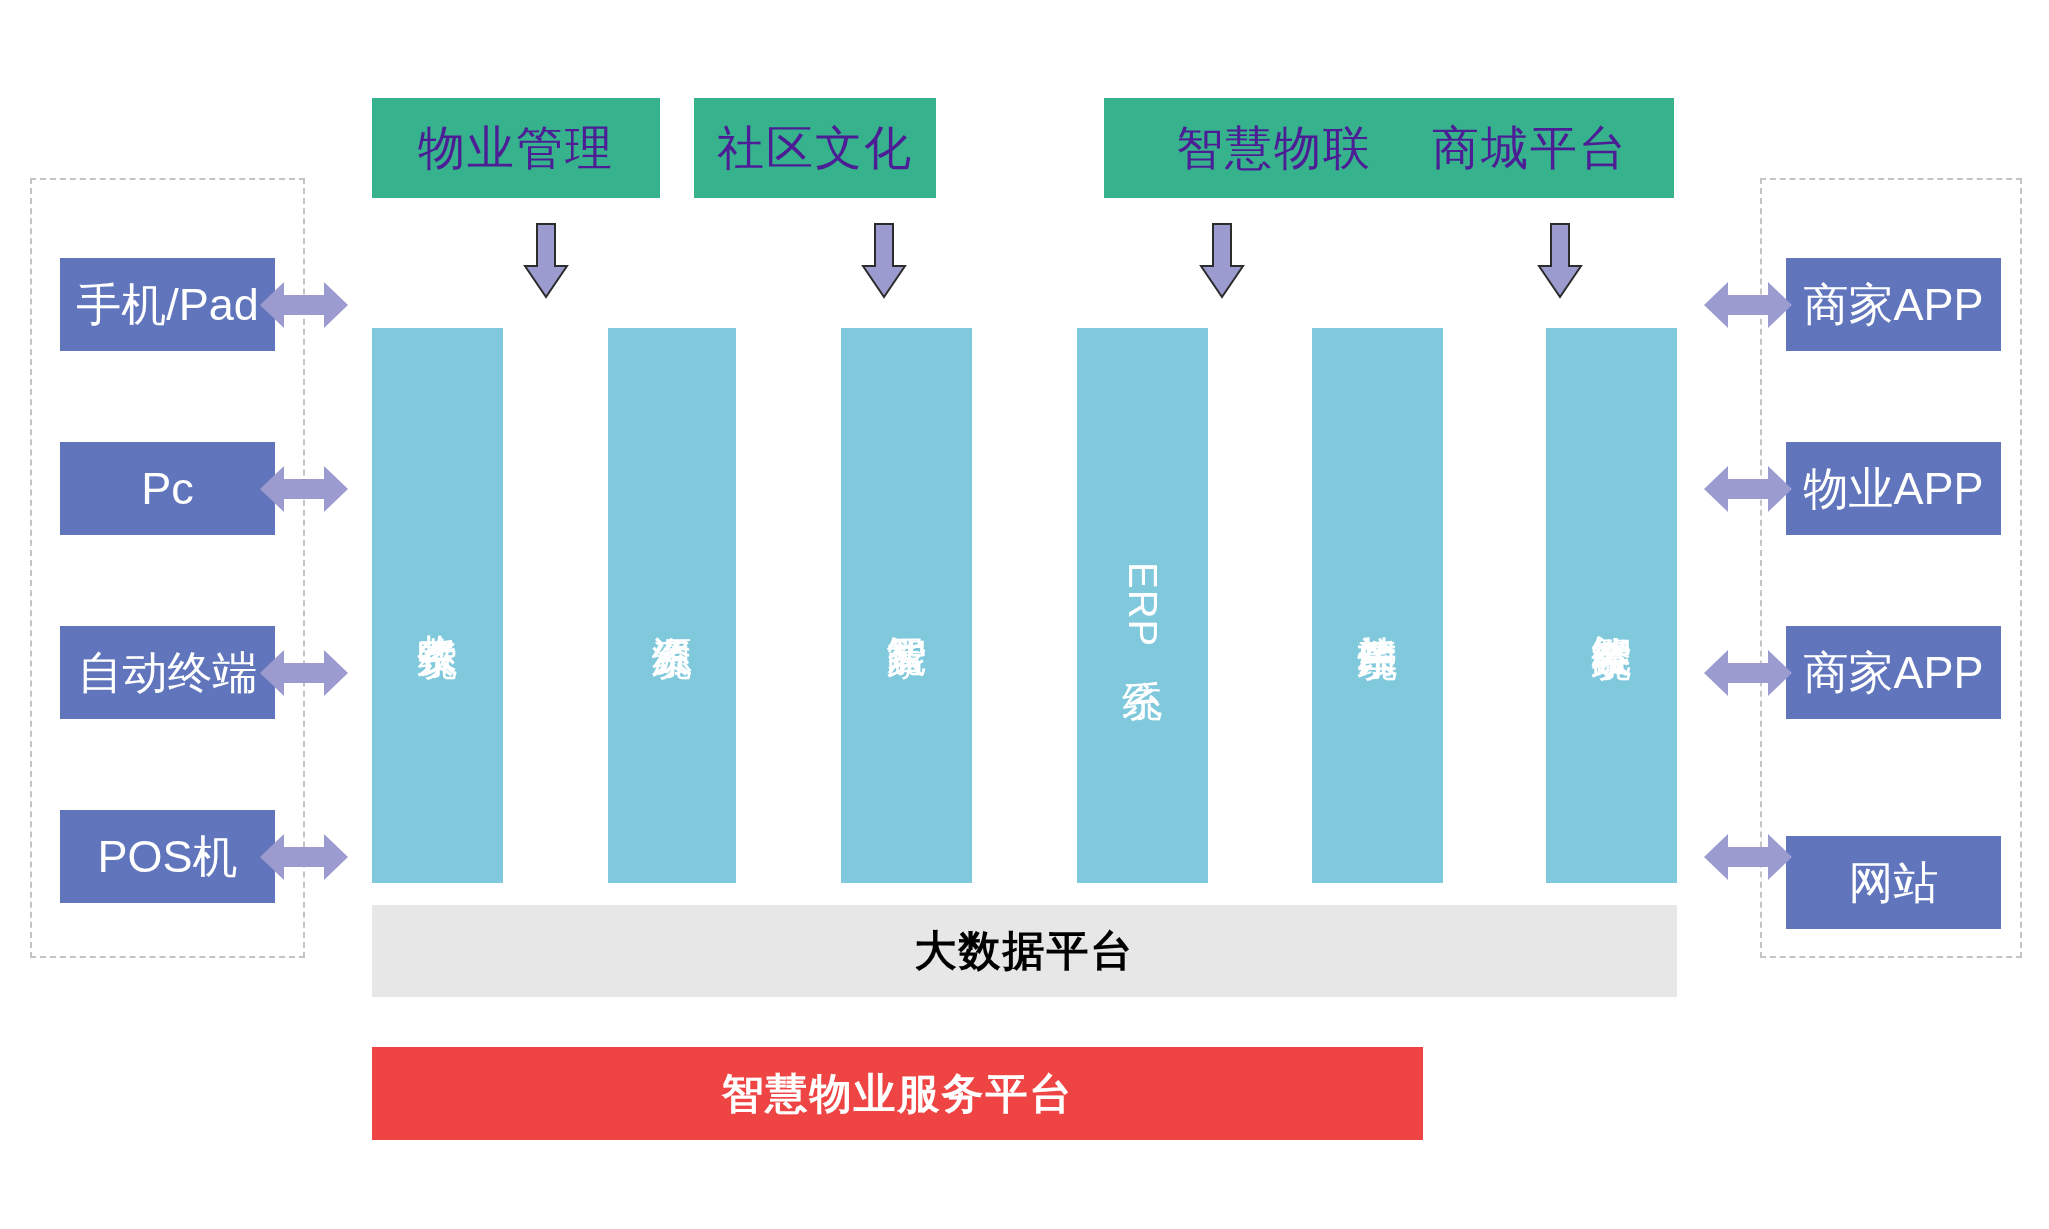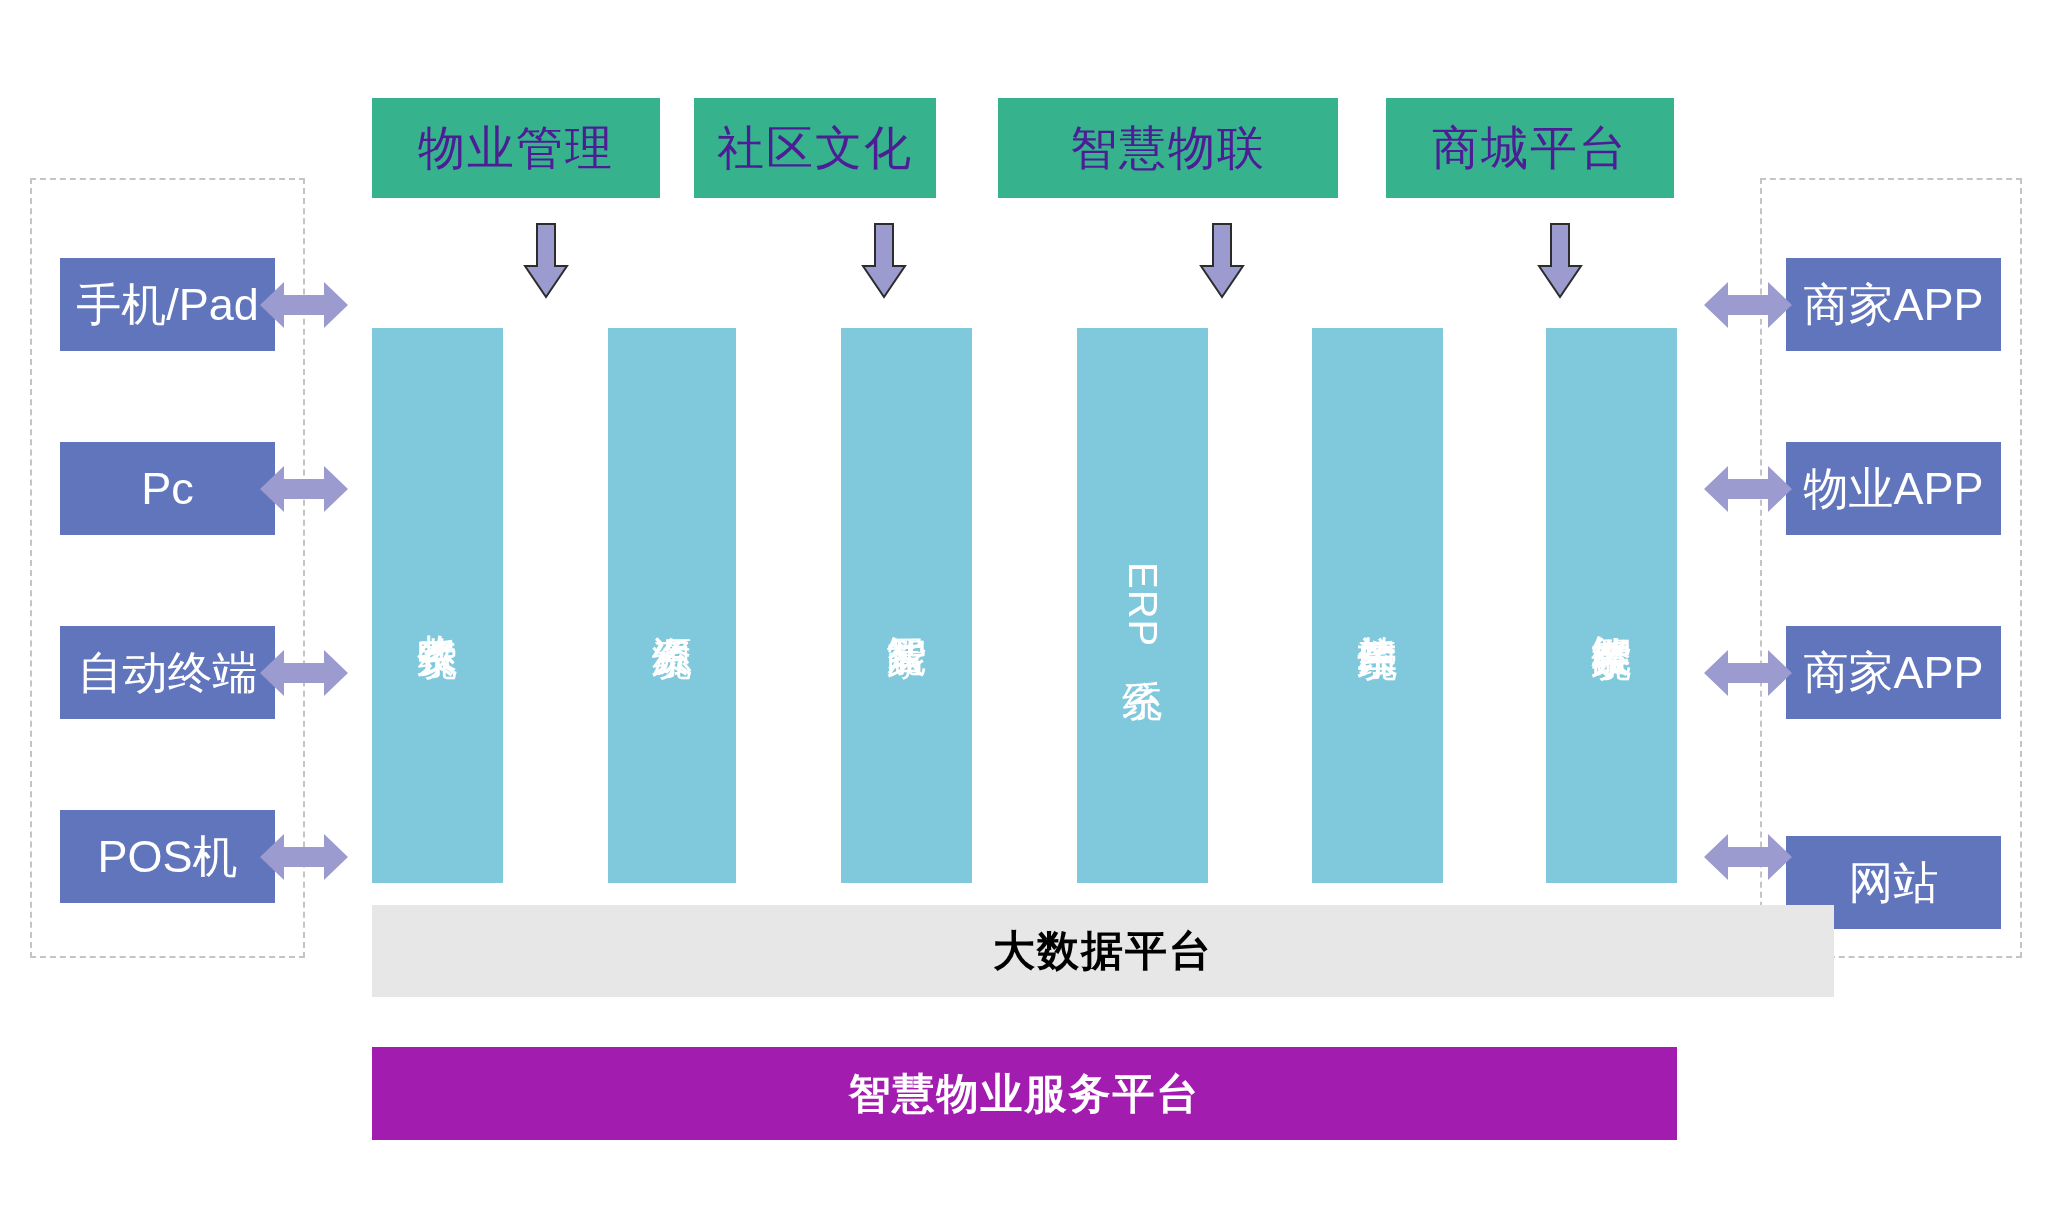--- a/index.html
+++ b/index.html
@@ -37,21 +37,21 @@
     color: #4c1d95;
     display: flex;
     align-items: center;
     justify-content: center;
     font-size: 47px;
     letter-spacing: 2px;
     box-sizing: border-box;
   }
   #green-0 { left: 372px;  width: 288px; }
   #green-1 { left: 694px;  width: 242px; }
-  #green-2 { left: 998px; width: 340px; }
+  #green-2 { left: 1104px; width: 340px; }
   #green-3 { left: 1386px; width: 288px; }
 
   
   .down-arrow {
     position: absolute;
     top: 222px;
     width: 46px;
     height: 78px;
   }
   #darrow-0 { left: 523px; }
@@ -138,39 +138,39 @@
   #rarrow-0 { top: 276px; }
   #rarrow-1 { top: 460px; }
   #rarrow-2 { top: 644px; }
   #rarrow-3 { top: 828px; }
 
   
   #bigdata-bar {
     position: absolute;
     left: 372px;
     top: 905px;
-    width: 1462px;
+    width: 1305px;
     height: 92px;
     background: #e7e7e7;
     color: #000000;
     display: flex;
     align-items: center;
     justify-content: center;
     font-size: 42px;
     font-weight: bold;
     letter-spacing: 2px;
     box-sizing: border-box;
   }
   #platform-bar {
     position: absolute;
     left: 372px;
     top: 1047px;
-    width: 1305px;
+    width: 1051px;
     height: 93px;
-    background: #a21caf;
+    background: #ef4444;
     color: #ffffff;
     display: flex;
     align-items: center;
     justify-content: center;
     font-size: 42px;
     font-weight: bold;
     letter-spacing: 2px;
     box-sizing: border-box;
   }
 </style>

